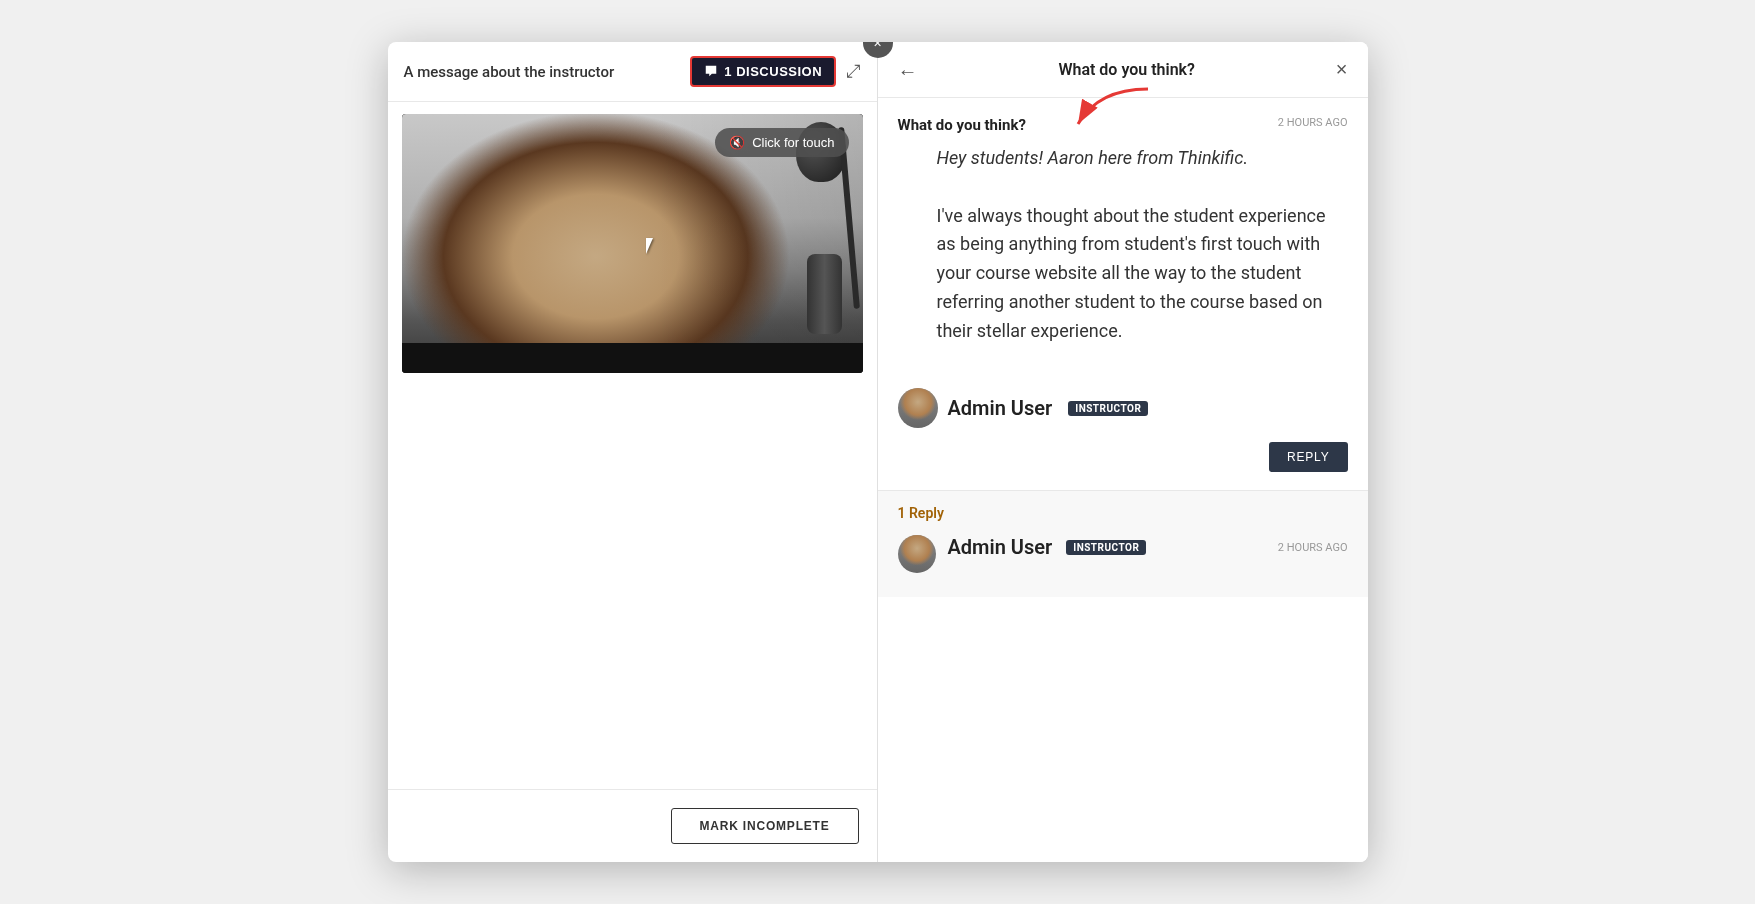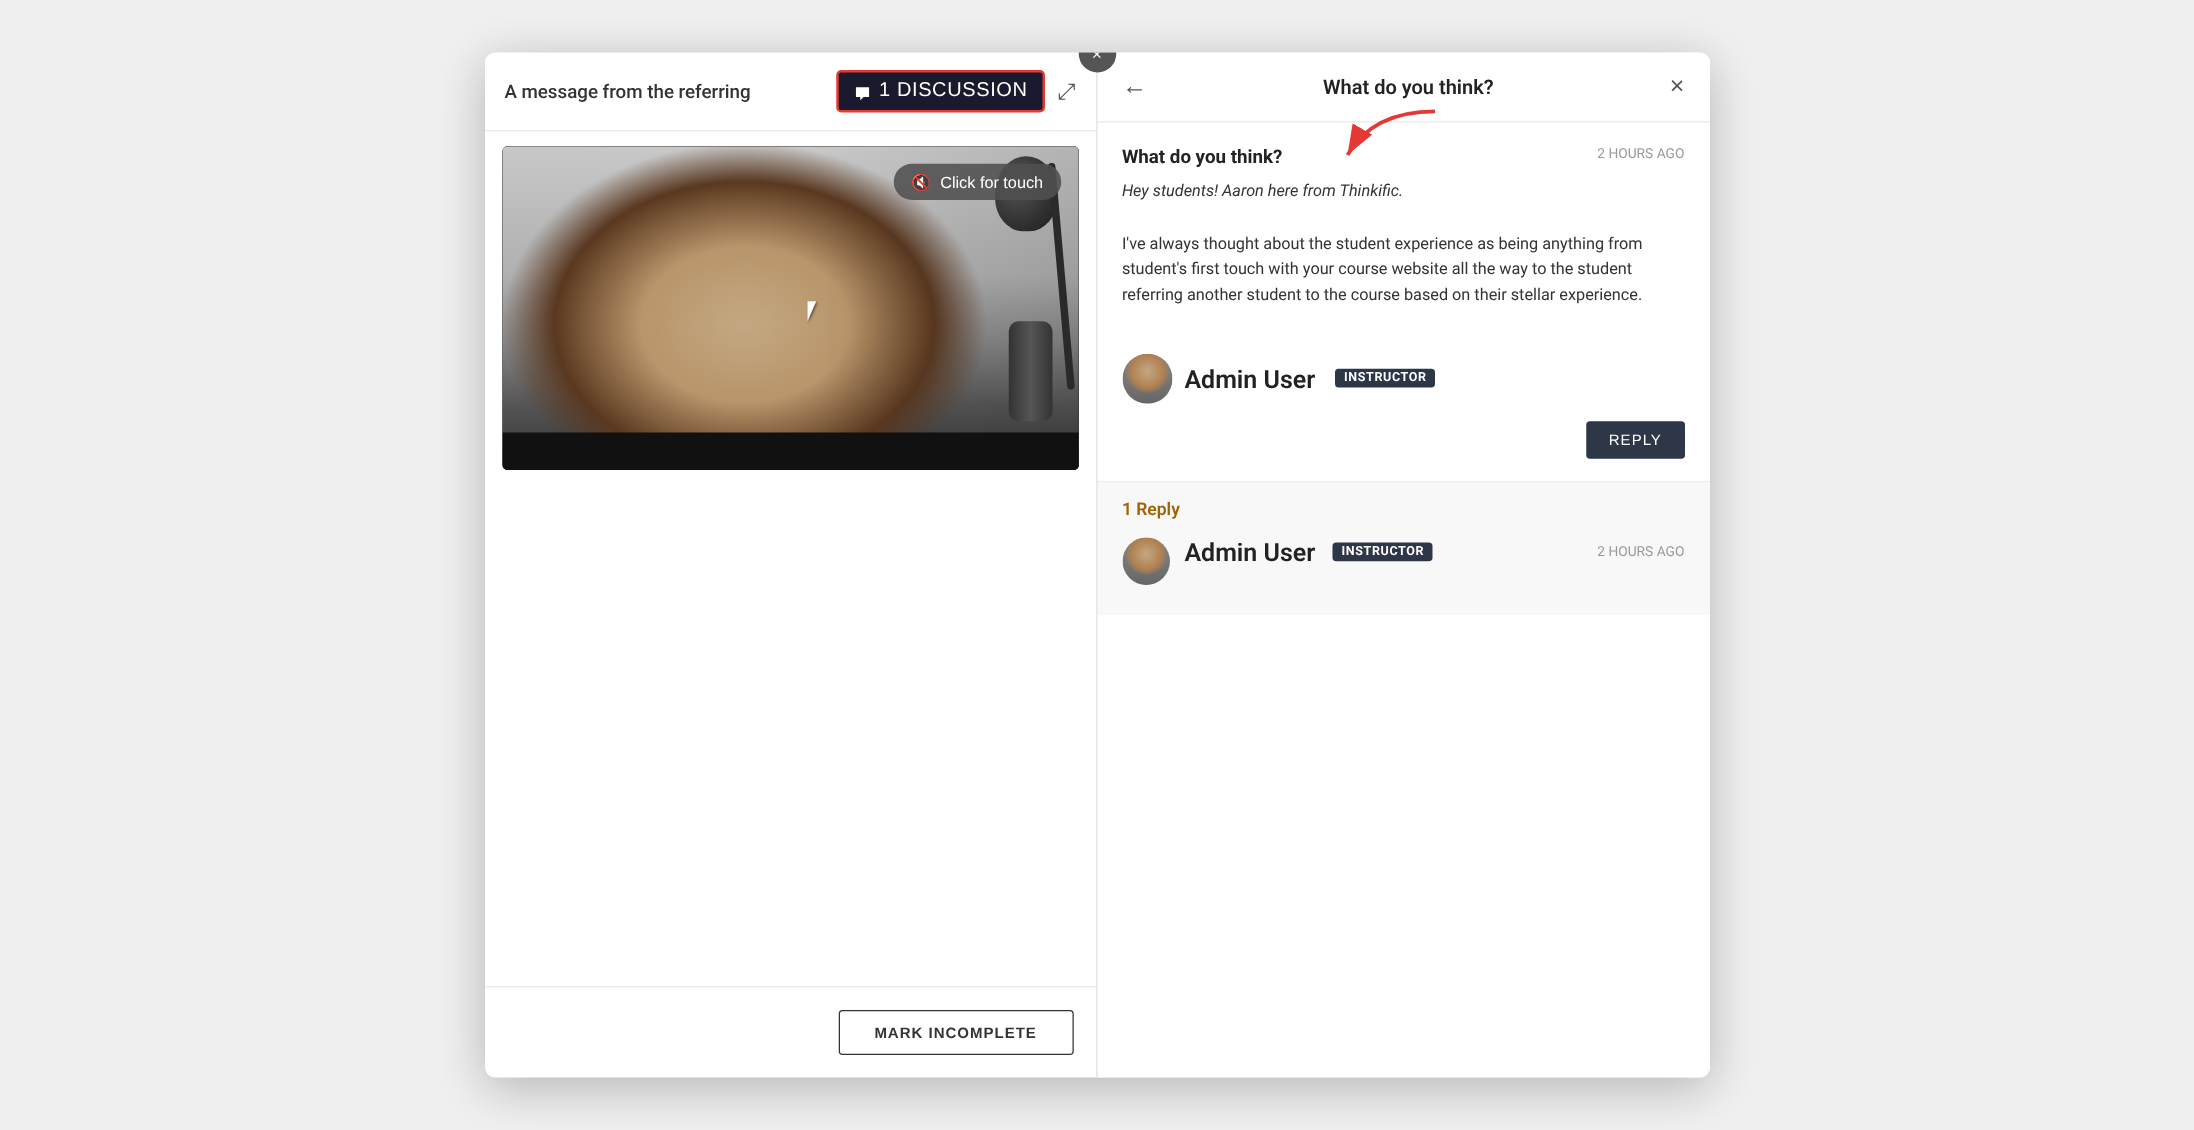--- a/index.html
+++ b/index.html
@@ -47,29 +47,29 @@
     }
 
     .header-actions {
       display: flex;
       align-items: center;
       gap: 10px;
     }
 
     .discussion-btn {
       display: flex;
-      align-items: flex-end;
+      align-items: flex-start;
       gap: 6px;
       padding: 6px 12px;
       border: 2.5px solid #e53935;
       background: #1a1a2e;
       color: white;
       border-radius: 4px;
-      font-size: 16px;
-      font-weight: 400;
+      font-size: 13px;
+      font-weight: 700;
       cursor: pointer;
       letter-spacing: 0.5px;
     }
 
     .discussion-btn .chat-icon {
       width: 14px;
       height: 14px;
       fill: white;
     }
 
@@ -319,24 +319,25 @@
     }
 
     .post-timestamp {
       font-size: 11px;
       color: #999;
       white-space: nowrap;
       margin-left: 10px;
     }
 
     .post-body {
-      font-size: 13px;
+      font-size: 18px;
       color: #333;
       line-height: 1.6;
       margin-bottom: 12px;
+      margin-left: 39px;
     }
 
     .post-body em {
       font-style: italic;
     }
 
     .post-author {
       display: flex;
       align-items: center;
       gap: 10px;
@@ -448,21 +449,21 @@
 
 <div class="modal-container">
 
   <button class="close-btn-circle">
     <span>×</span>
   </button>
 
   <div class="left-panel">
 
     <div class="left-header">
-      <span class="left-title">A message from the referring</span>
+      <span class="left-title">A message about the instructor</span>
       <div class="header-actions">
         <button class="discussion-btn">
           <svg class="chat-icon" viewBox="0 0 16 16">
             <path d="M2 2h12v9H9l-3 3v-3H2z"></path>
           </svg>
           <span>1 DISCUSSION</span>
         </button>
         <button class="expand-btn">
           <span>⤢</span>
         </button>

